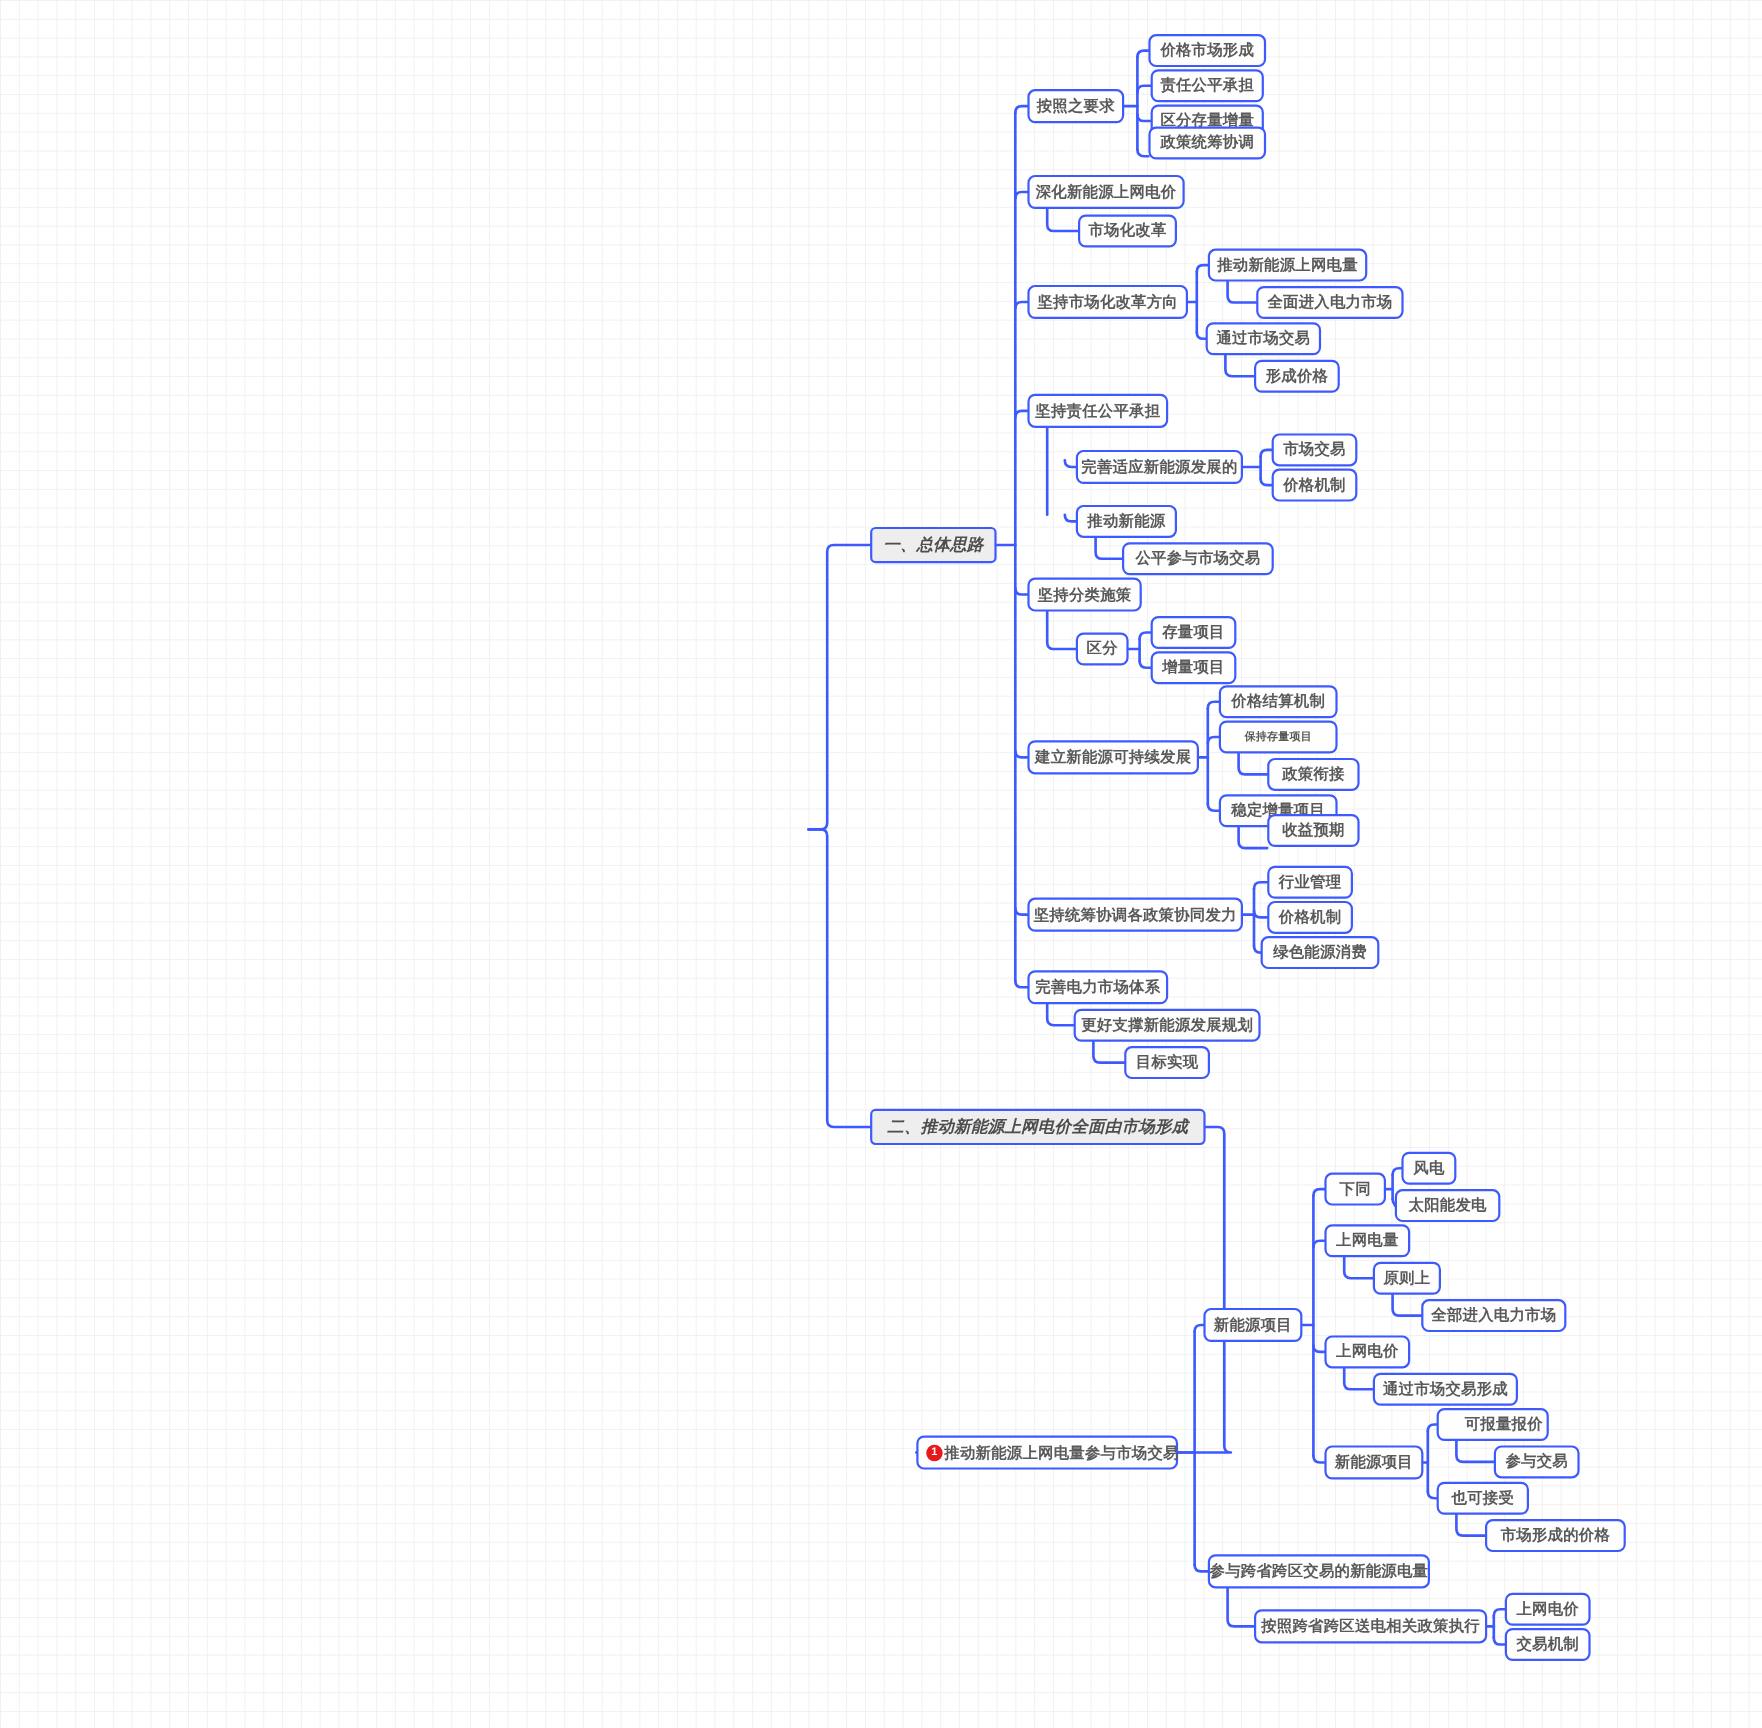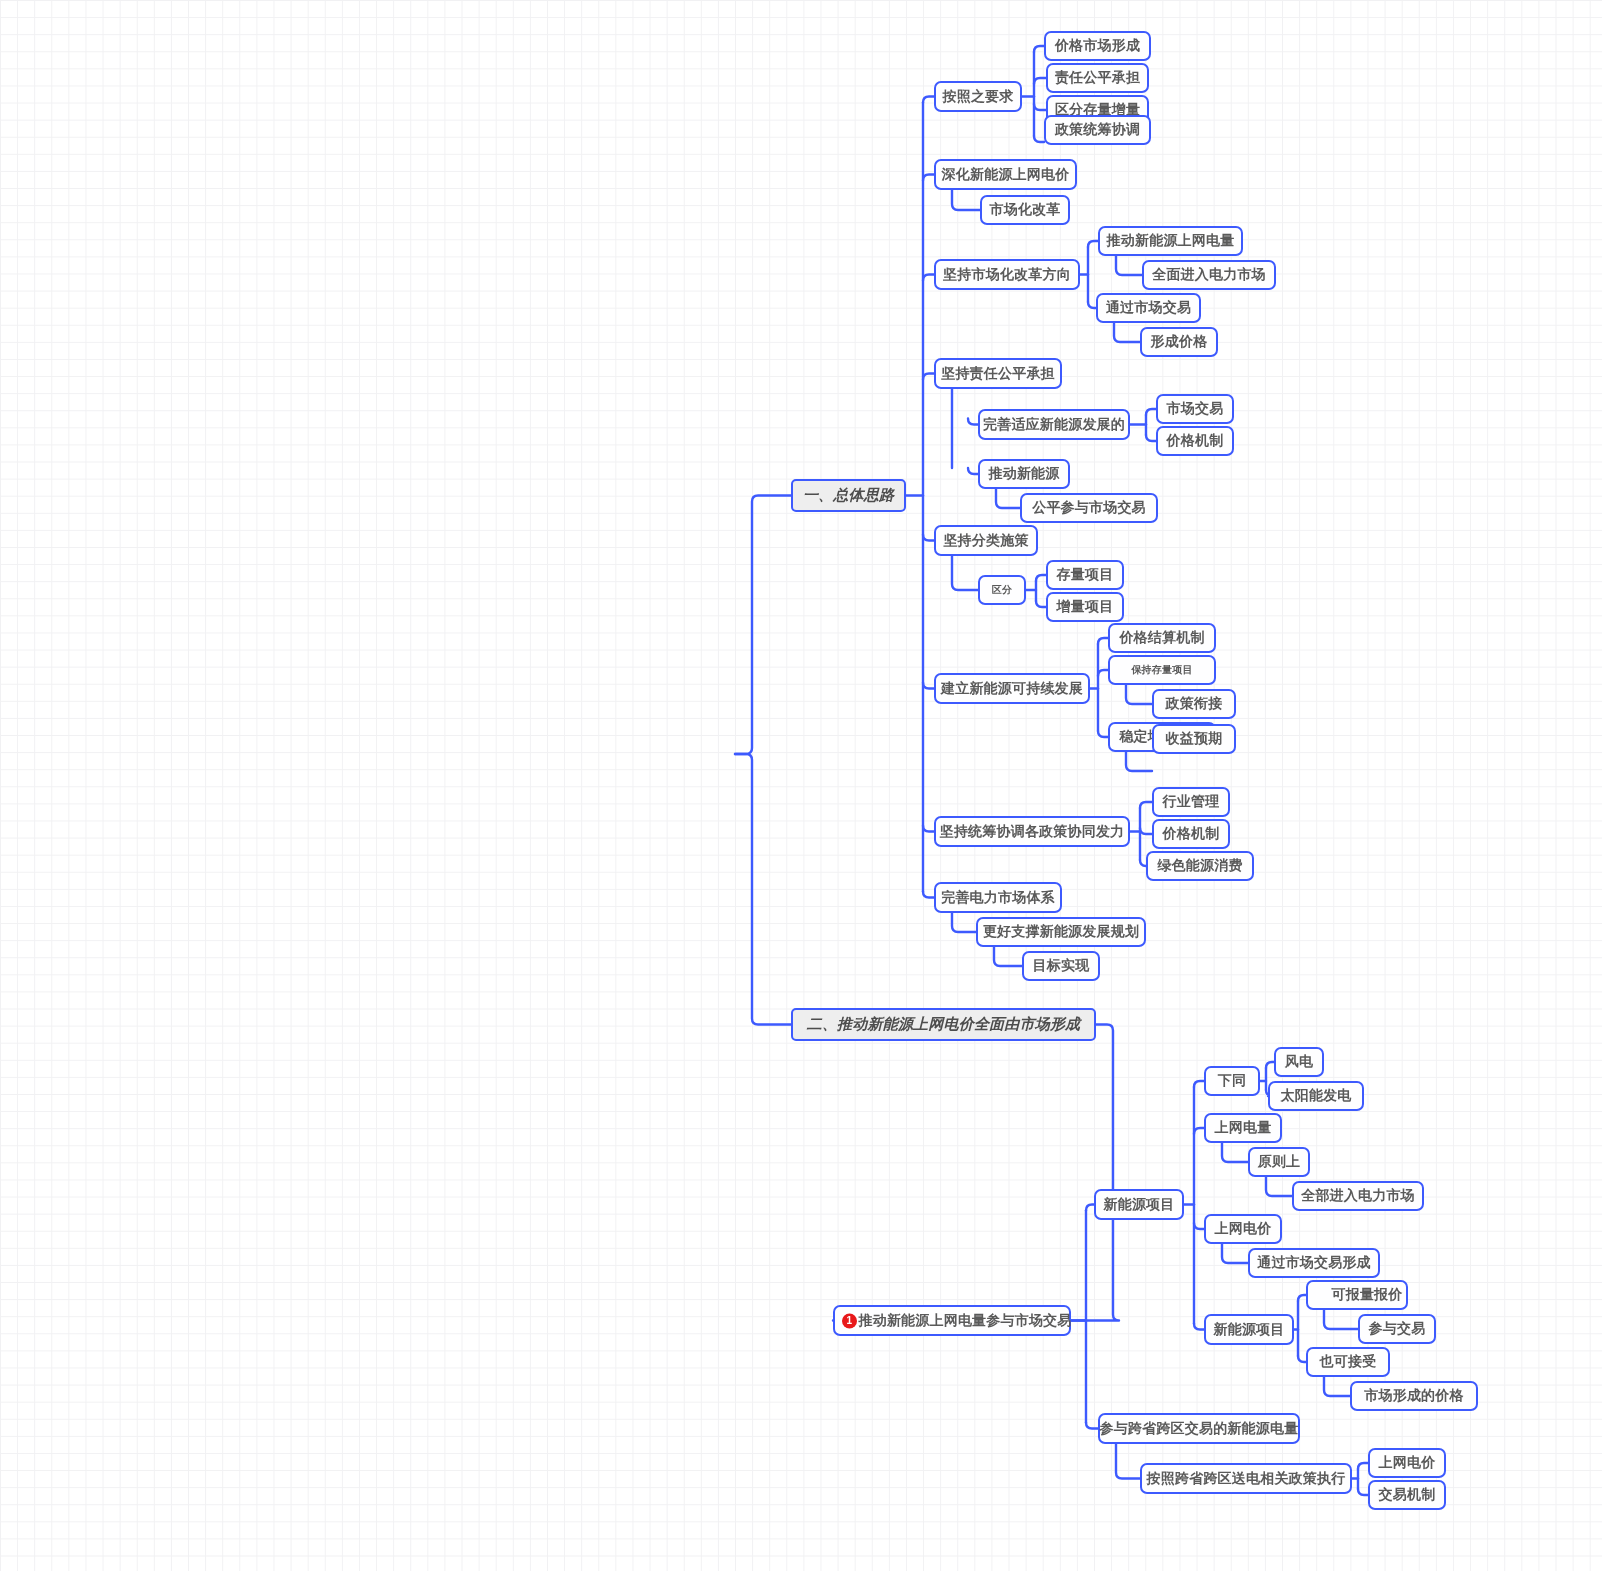--- a/index.html
+++ b/index.html
@@ -215,21 +215,21 @@
   <div class="node" id="n_tdxny" style="left: 978px; top: 459px; width: 92px; height: 30px; font-size: 14px;">
     <span>推动新能源</span>
     </div>
   <div class="node" id="n_gpcyscjy" style="left: 1020px; top: 493px; width: 138px; height: 30px; font-size: 14px;">
     <span>公平参与市场交易</span>
     </div>
 
   <div class="node" id="n_jcflsc" style="left: 934px; top: 525px; width: 104px; height: 31px; font-size: 14px;">
     <span>坚持分类施策</span>
     </div>
-  <div class="node" id="n_qf" style="left: 978px; top: 575px; width: 48px; height: 30px; font-size: 10px;">
+  <div class="node" id="n_qf" style="left: 978px; top: 575px; width: 48px; height: 30px; font-size: 14px;">
     <span>区分</span>
     </div>
   <div class="node" id="n_clxm" style="left: 1046px; top: 560px; width: 78px; height: 30px; font-size: 14px;">
     <span>存量项目</span>
     </div>
   <div class="node" id="n_zlxm" style="left: 1046px; top: 592px; width: 78px; height: 30px; font-size: 14px;">
     <span>增量项目</span>
     </div>
 
   <div class="node" id="n_jlxny" style="left: 934px; top: 673px; width: 156px; height: 31px; font-size: 14px;">
@@ -240,21 +240,21 @@
     </div>
   <div class="node" id="n_bcclxm" style="left: 1108px; top: 655px; width: 108px; height: 30px; font-size: 10px;">
     <span>保持存量项目</span>
     </div>
   <div class="node" id="n_zcxj" style="left: 1152px; top: 689px; width: 84px; height: 30px; font-size: 14px;">
     <span>政策衔接</span>
     </div>
   <div class="node" id="n_wdzlxm" style="left: 1108px; top: 722px; width: 108px; height: 30px; font-size: 14px;">
     <span>稳定增量项目</span>
     </div>
-  <div class="node" id="n_syyq" style="left: 1152px; top: 724px; width: 84px; height: 30px; font-size: 14px;">
+  <div class="node" id="n_syyq" style="left: 1152px; top: 740px; width: 84px; height: 30px; font-size: 14px;">
     <span>收益预期</span>
     </div>
 
   <div class="node" id="n_jctc" style="left: 934px; top: 816px; width: 196px; height: 31px; font-size: 14px;">
     <span>坚持统筹协调各政策协同发力</span>
     </div>
   <div class="node" id="n_hygl" style="left: 1152px; top: 787px; width: 78px; height: 30px; font-size: 14px;">
     <span>行业管理</span>
     </div>
   <div class="node" id="n_jgjz2" style="left: 1152px; top: 819px; width: 78px; height: 30px; font-size: 14px;">

